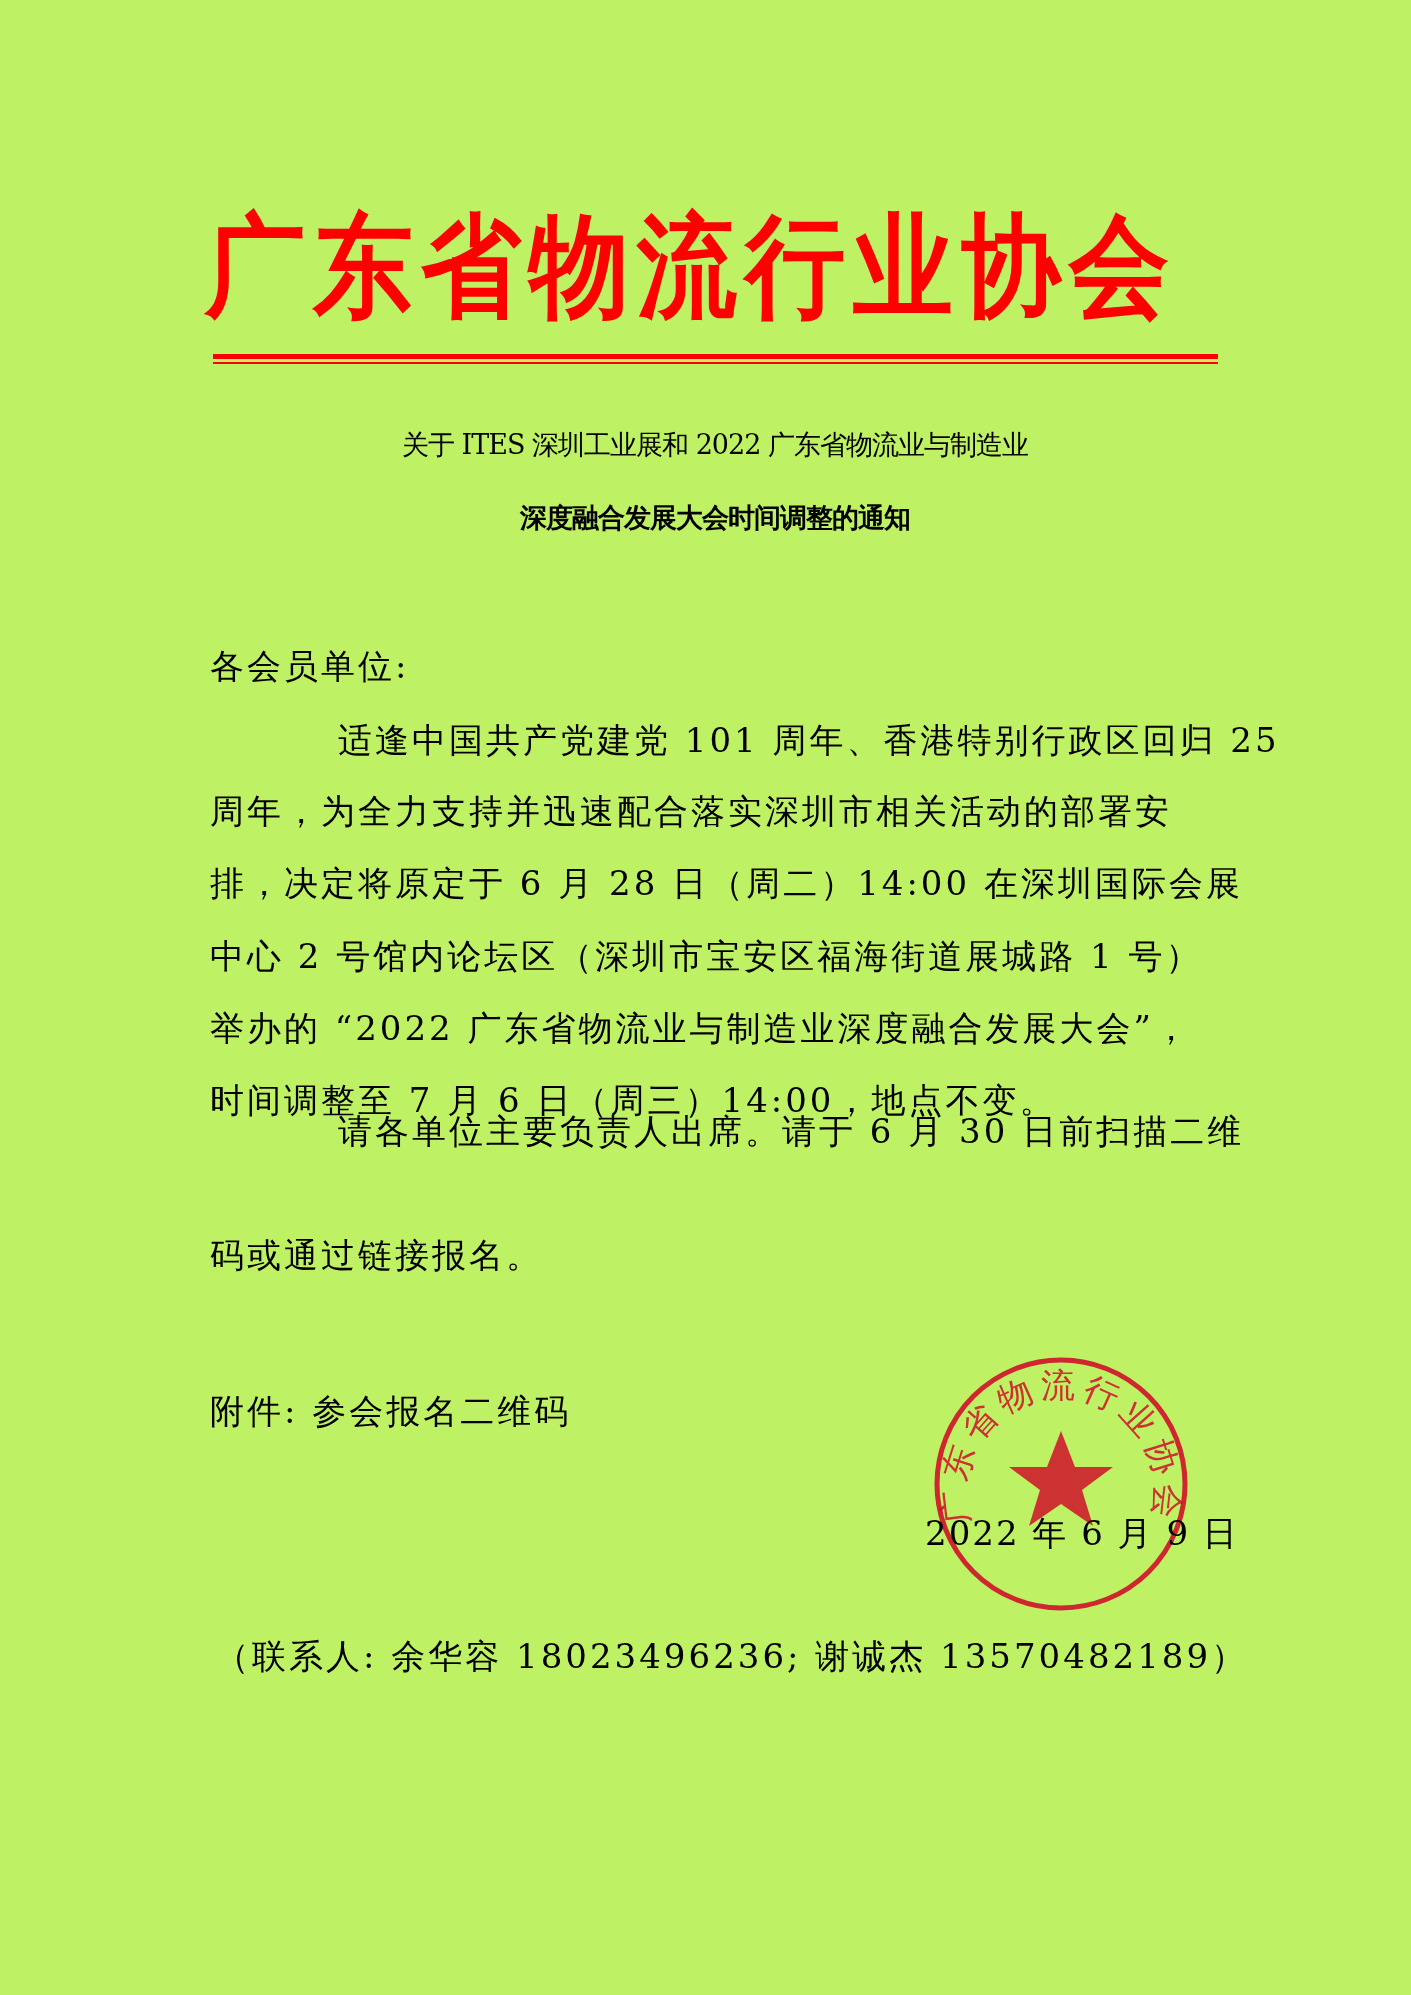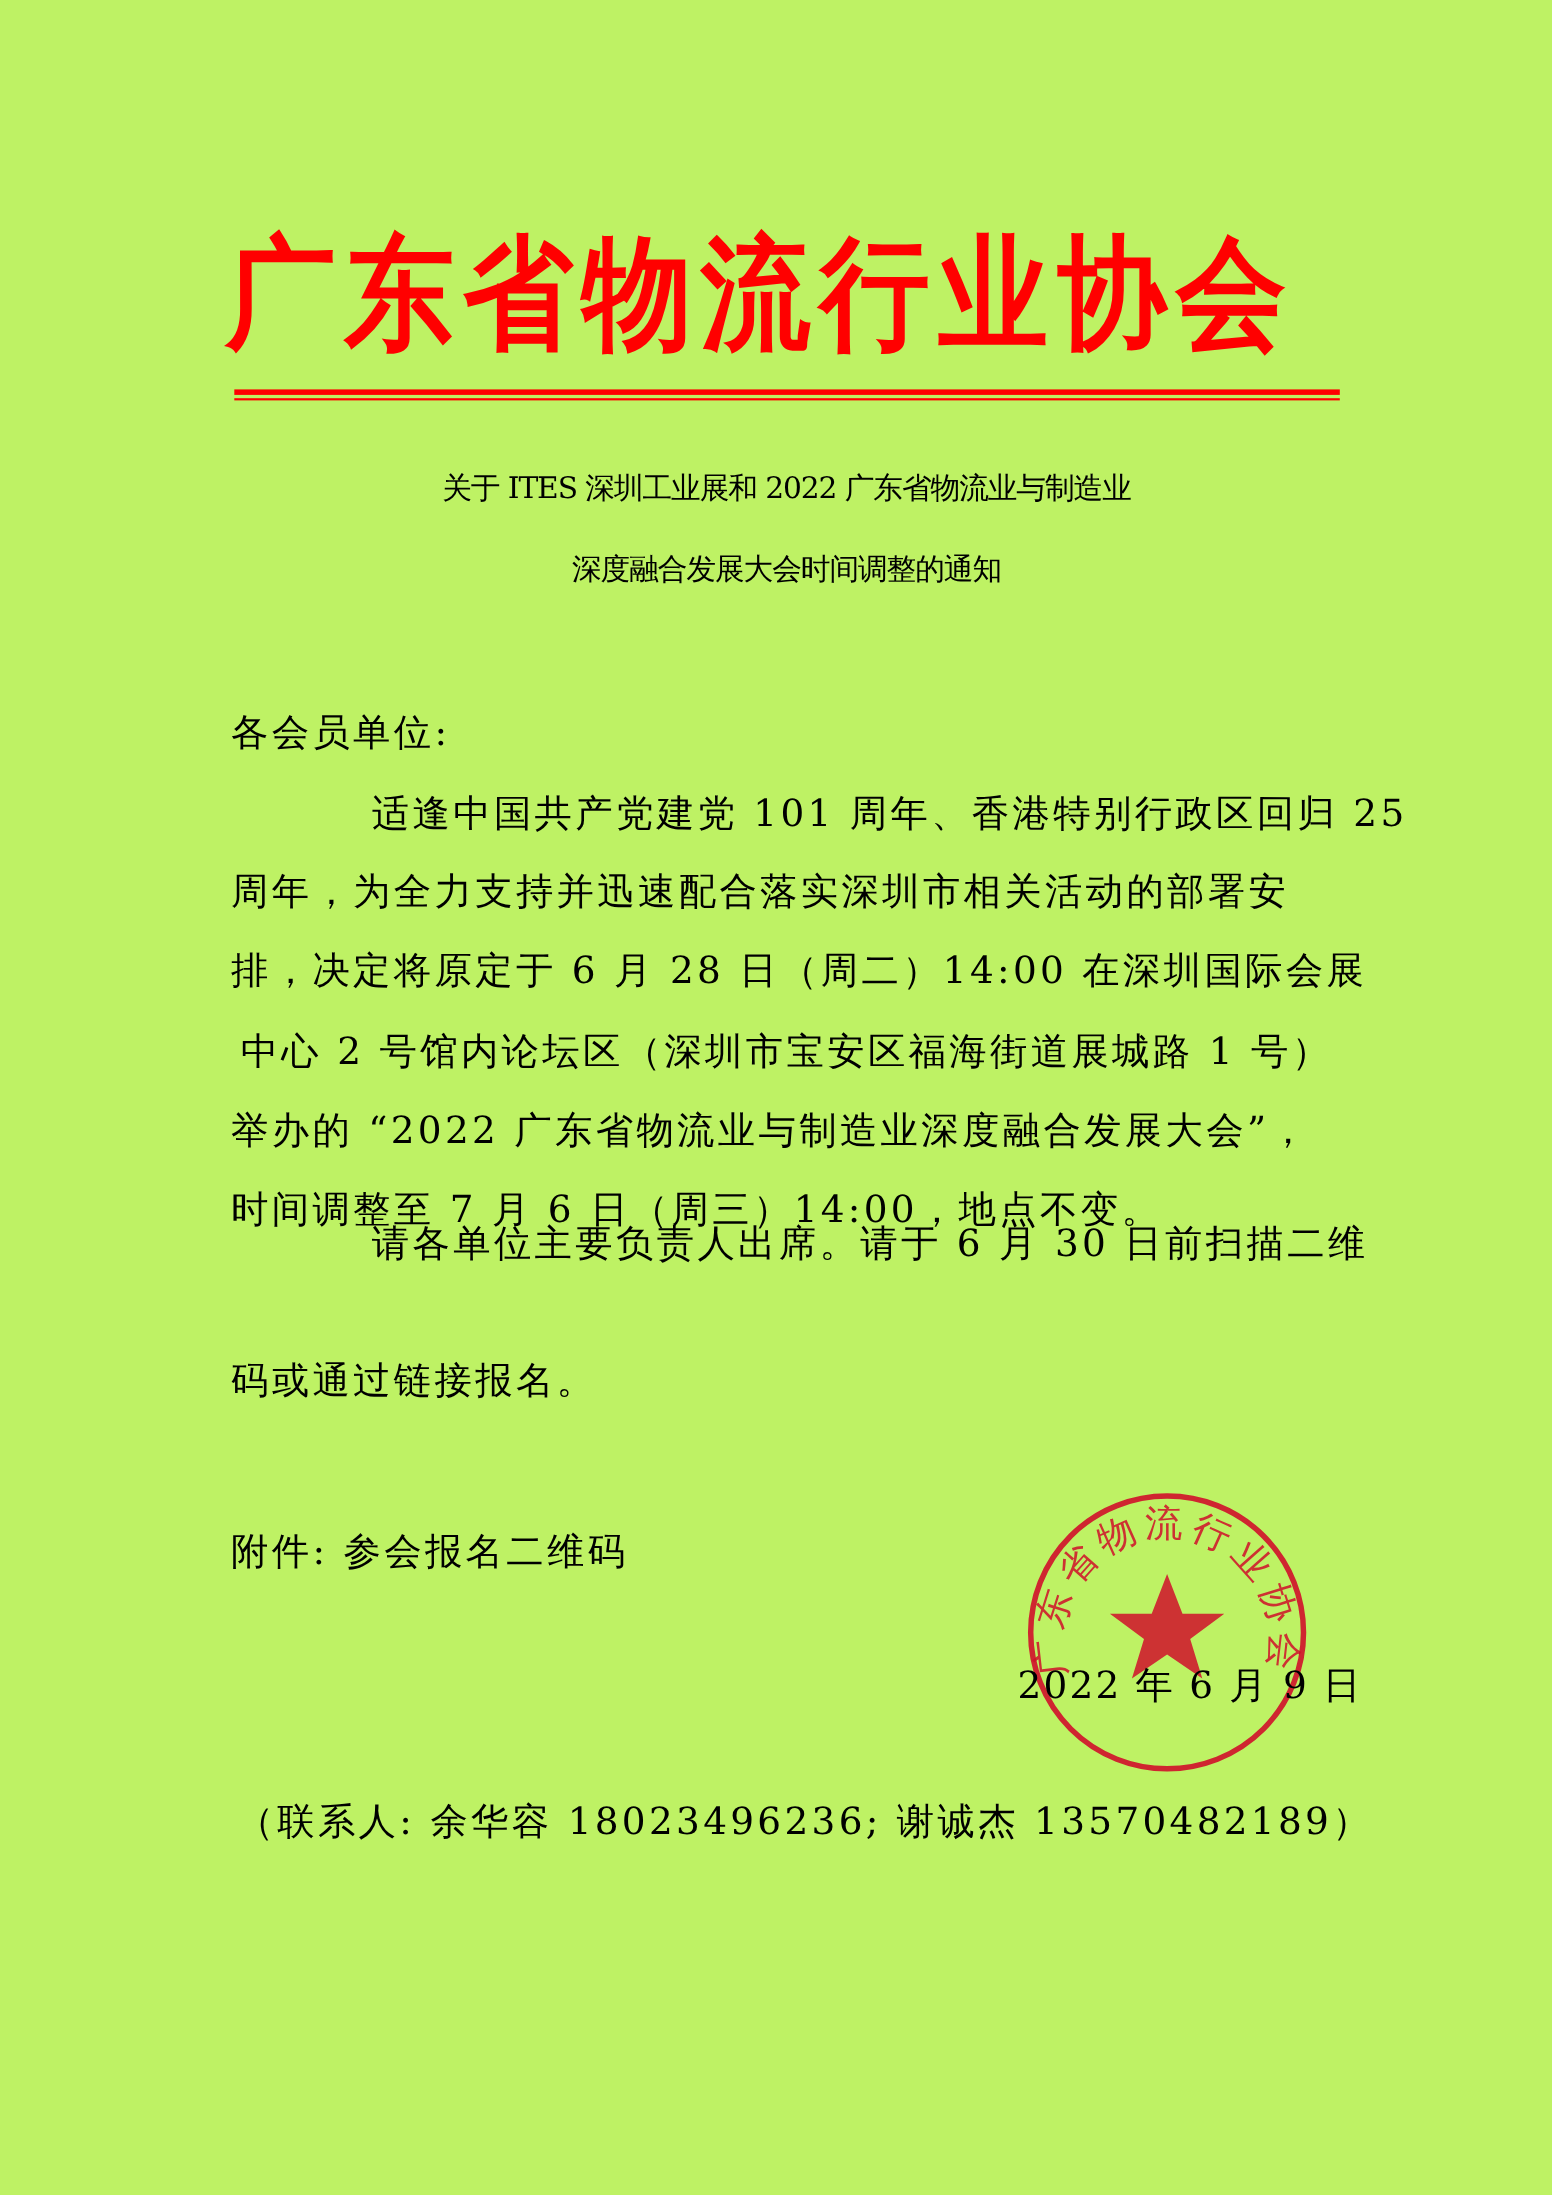--- a/index.html
+++ b/index.html
@@ -11,21 +11,21 @@
     color: #ff0000; font-family: "DejaVu Sans", "Liberation Sans", sans-serif; font-weight: bold;
     font-size: 100px; line-height: 120px; letter-spacing: 8px; text-align: left; white-space: nowrap;
     transform: scaleY(1.12); transform-origin: top left; }
 
   .rule-thick { position: absolute; left: 213px; top: 354px; width: 1005px; height: 5px; background: #ff0000; }
   .rule-thin  { position: absolute; left: 213px; top: 362px; width: 1005px; height: 2px; background: #ff0000; }
 
   .title { position: absolute; left: 205px; width: 1020px; font-size: 27px; line-height: 50px;
     text-align: center; white-space: nowrap; letter-spacing: -1px; }
   .title.l1 { top: 420px; }
-  .title.l2 { top: 493px; }
+  .title.l2 { top: 493px; font-weight: bold; }
 
   .body-line { position: absolute; left: 210px; width: 1010px; font-size: 34px; line-height: 46px;
     white-space: nowrap; letter-spacing: 3px; }
   .indent { left: 290px; margin-left: 48px; }
 
   .seal { position: absolute; left: 932px; top: 1355px; width: 258px; height: 258px; }
   .date { position: absolute; left: 925px; top: 1482px; font-size: 34px; line-height: 46px;
     white-space: nowrap; letter-spacing: 2px; margin-top: 28px; }
 </style>
 </head>
@@ -38,21 +38,21 @@
   <div class="rule-thin"></div>
 
   <div class="title l1">关于 ITES 深圳工业展和 2022 广东省物流业与制造业</div>
   <div class="title l2">深度融合发展大会时间调整的通知</div>
 
   <div class="body-line" style="top:643px;">各会员单位:</div>
 
   <div class="body-line indent" style="top:717px;">适逢中国共产党建党 101 周年、香港特别行政区回归 25</div>
   <div class="body-line" style="top:788px;">周年，为全力支持并迅速配合落实深圳市相关活动的部署安</div>
   <div class="body-line" style="top:860px;">排，决定将原定于 6 月 28 日（周二）14:00 在深圳国际会展</div>
-  <div class="body-line" style="top:933px;text-align:center;">中心 2 号馆内论坛区（深圳市宝安区福海街道展城路 1 号）</div>
+  <div class="body-line" style="top:933px;">中心 2 号馆内论坛区（深圳市宝安区福海街道展城路 1 号）</div>
   <div class="body-line" style="top:1005px;">举办的 “2022 广东省物流业与制造业深度融合发展大会”，</div>
   <div class="body-line" style="top:1077px;">时间调整至 7 月 6 日（周三）14:00，地点不变。</div>
 
   <div class="body-line indent" style="top:1108px;">请各单位主要负责人出席。请于 6 月 30 日前扫描二维</div>
   <div class="body-line" style="top:1388px;">附件: 参会报名二维码</div>
 
   <div class="body-line" style="top:1232px;">码或通过链接报名。</div>
 
   <svg class="seal" viewBox="0 0 258 258">
     <defs>

